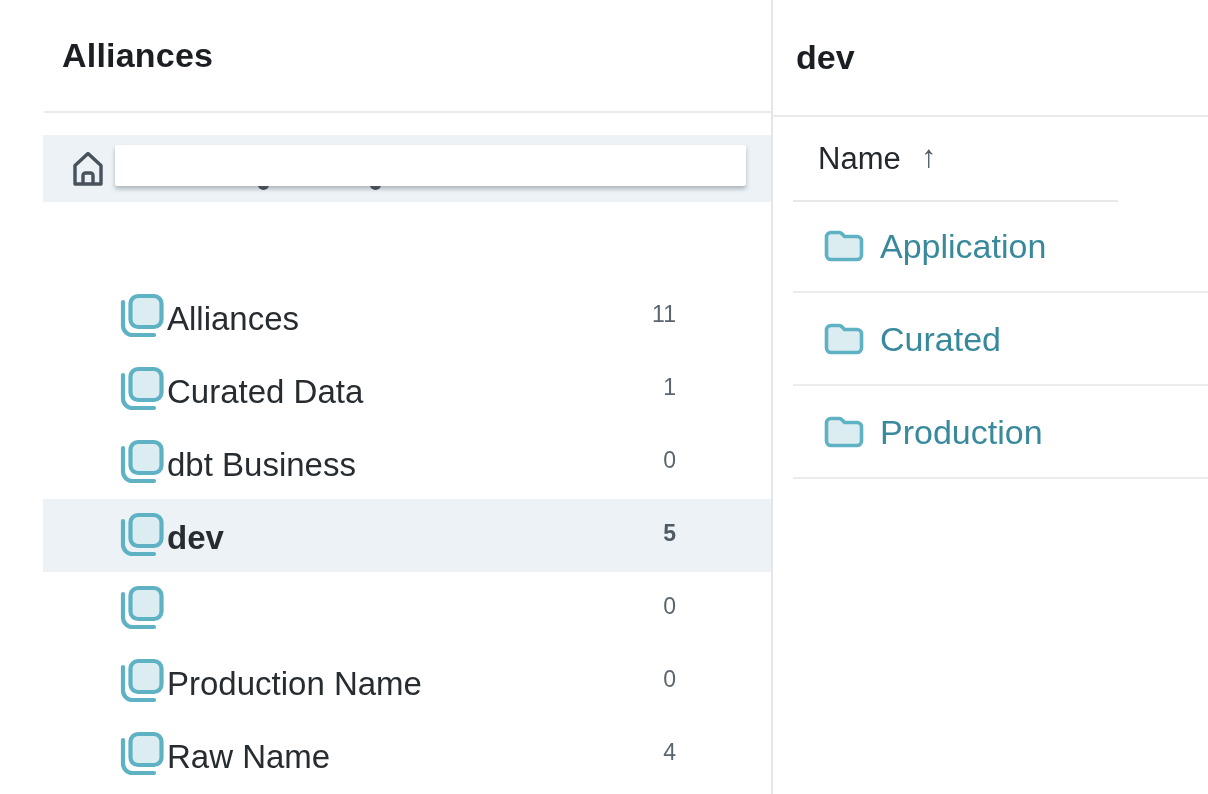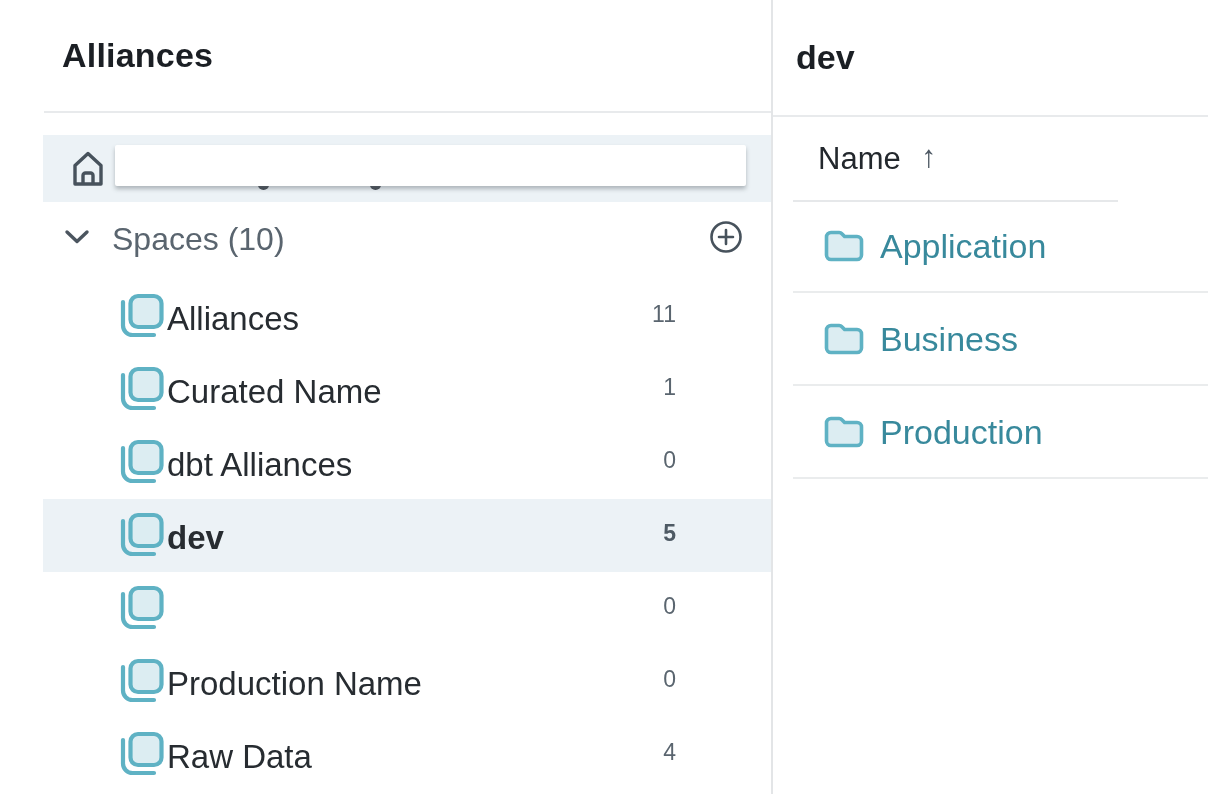--- a/index.html
+++ b/index.html
@@ -87,65 +87,51 @@
         <svg width="40" height="40" viewBox="0 0 40 40" fill="none">
           <path d="M7 36 V17.5 L20 5.5 L33 17.5 V36 Z" stroke="currentColor" stroke-width="3.4" stroke-linejoin="round"></path>
           <path d="M15 36 V27.5 a2.5 2.5 0 0 1 2.5-2.5 h5 a2.5 2.5 0 0 1 2.5 2.5 V36" stroke="currentColor" stroke-width="3.4" stroke-linejoin="round"></path>
         </svg>
       </span>
       <span class="redact-dot d1"></span>
       <span class="redact-dot d2"></span>
       <span class="redacted-box"></span>
     </div>
 
-    <div class="section-row">
-      <span class="chevron-wrap">
-        <svg width="28" height="18" viewBox="0 0 28 18" fill="none">
-          <path d="M4 4 L14 13.5 L24 4" stroke="currentColor" stroke-width="3.4" stroke-linecap="round" stroke-linejoin="round"></path>
-        </svg>
-      </span>
-      <span class="section-label">Spaces (10)</span>
-      <button class="add-btn" aria-label="add space">
-        <svg width="34" height="34" viewBox="0 0 34 34" fill="none">
-          <circle cx="17" cy="17" r="14.5" stroke="currentColor" stroke-width="2.6"></circle>
-          <path d="M17 10 V24 M10 17 H24" stroke="currentColor" stroke-width="2.6" stroke-linecap="round"></path>
-        </svg>
-      </button>
-    </div>
 
     <div class="space-list">
 
       <div class="space-row" style="top:0px">
         <span class="space-icon-wrap">
           <svg width="46" height="48" viewBox="0 0 46 48" fill="none">
             <path d="M5 9 V32.5 a9.5 9.5 0 0 0 9.5 9.5 H36" stroke="var(--c-accent_teal)" stroke-width="4.2" stroke-linecap="round"></path>
             <rect x="12.5" y="3" width="31" height="31" rx="7.5" stroke="var(--c-accent_teal)" stroke-width="4.2" fill="var(--c-teal_fill)"></rect>
           </svg>
         </span>
         <span class="space-label">Alliances</span>
         <span class="space-count">11</span>
       </div>
       <div class="space-row" style="top:73px">
         <span class="space-icon-wrap">
           <svg width="46" height="48" viewBox="0 0 46 48" fill="none">
             <path d="M5 9 V32.5 a9.5 9.5 0 0 0 9.5 9.5 H36" stroke="var(--c-accent_teal)" stroke-width="4.2" stroke-linecap="round"></path>
             <rect x="12.5" y="3" width="31" height="31" rx="7.5" stroke="var(--c-accent_teal)" stroke-width="4.2" fill="var(--c-teal_fill)"></rect>
           </svg>
         </span>
-        <span class="space-label">Curated Name</span>
+        <span class="space-label">Curated Data</span>
         <span class="space-count">1</span>
       </div>
       <div class="space-row" style="top:146px">
         <span class="space-icon-wrap">
           <svg width="46" height="48" viewBox="0 0 46 48" fill="none">
             <path d="M5 9 V32.5 a9.5 9.5 0 0 0 9.5 9.5 H36" stroke="var(--c-accent_teal)" stroke-width="4.2" stroke-linecap="round"></path>
             <rect x="12.5" y="3" width="31" height="31" rx="7.5" stroke="var(--c-accent_teal)" stroke-width="4.2" fill="var(--c-teal_fill)"></rect>
           </svg>
         </span>
-        <span class="space-label">dbt Alliances</span>
+        <span class="space-label">dbt Business</span>
         <span class="space-count">0</span>
       </div>
       <div class="space-row selected" style="top:219px">
         <span class="space-icon-wrap">
           <svg width="46" height="48" viewBox="0 0 46 48" fill="none">
             <path d="M5 9 V32.5 a9.5 9.5 0 0 0 9.5 9.5 H36" stroke="var(--c-accent_teal)" stroke-width="4.2" stroke-linecap="round"></path>
             <rect x="12.5" y="3" width="31" height="31" rx="7.5" stroke="var(--c-accent_teal)" stroke-width="4.2" fill="var(--c-teal_fill)"></rect>
           </svg>
         </span>
         <span class="space-label">dev</span>
@@ -170,21 +156,21 @@
         <span class="space-label">Production Name</span>
         <span class="space-count">0</span>
       </div>
       <div class="space-row" style="top:438px">
         <span class="space-icon-wrap">
           <svg width="46" height="48" viewBox="0 0 46 48" fill="none">
             <path d="M5 9 V32.5 a9.5 9.5 0 0 0 9.5 9.5 H36" stroke="var(--c-accent_teal)" stroke-width="4.2" stroke-linecap="round"></path>
             <rect x="12.5" y="3" width="31" height="31" rx="7.5" stroke="var(--c-accent_teal)" stroke-width="4.2" fill="var(--c-teal_fill)"></rect>
           </svg>
         </span>
-        <span class="space-label">Raw Data</span>
+        <span class="space-label">Raw Name</span>
         <span class="space-count">4</span>
       </div>
     </div>
   </div>
 
   <div class="v-divider"></div>
 
   <div class="main-panel">
     <div class="main-title">dev</div>
     <div class="main-divider"></div>
@@ -204,21 +190,21 @@
         </span>
         <span class="folder-label">Application</span>
         <span class="row-border"></span>
       </div>
       <div class="folder-row" style="top:93px">
         <span class="folder-icon-wrap">
           <svg width="42" height="34" viewBox="0 0 42 34" fill="none">
             <path d="M3.5 8 a4.5 4.5 0 0 1 4.5-4.5 h8.2 c1 0 2 .4 2.7 1.2 L21.6 7.5 H34 a4.5 4.5 0 0 1 4.5 4.5 V26 a4.5 4.5 0 0 1-4.5 4.5 H8 A4.5 4.5 0 0 1 3.5 26 Z" stroke="var(--c-accent_teal)" stroke-width="3.6" fill="var(--c-teal_fill)" stroke-linejoin="round"></path>
           </svg>
         </span>
-        <span class="folder-label">Business</span>
+        <span class="folder-label">Curated</span>
         <span class="row-border"></span>
       </div>
       <div class="folder-row" style="top:186px">
         <span class="folder-icon-wrap">
           <svg width="42" height="34" viewBox="0 0 42 34" fill="none">
             <path d="M3.5 8 a4.5 4.5 0 0 1 4.5-4.5 h8.2 c1 0 2 .4 2.7 1.2 L21.6 7.5 H34 a4.5 4.5 0 0 1 4.5 4.5 V26 a4.5 4.5 0 0 1-4.5 4.5 H8 A4.5 4.5 0 0 1 3.5 26 Z" stroke="var(--c-accent_teal)" stroke-width="3.6" fill="var(--c-teal_fill)" stroke-linejoin="round"></path>
           </svg>
         </span>
         <span class="folder-label">Production</span>
         <span class="row-border"></span>

